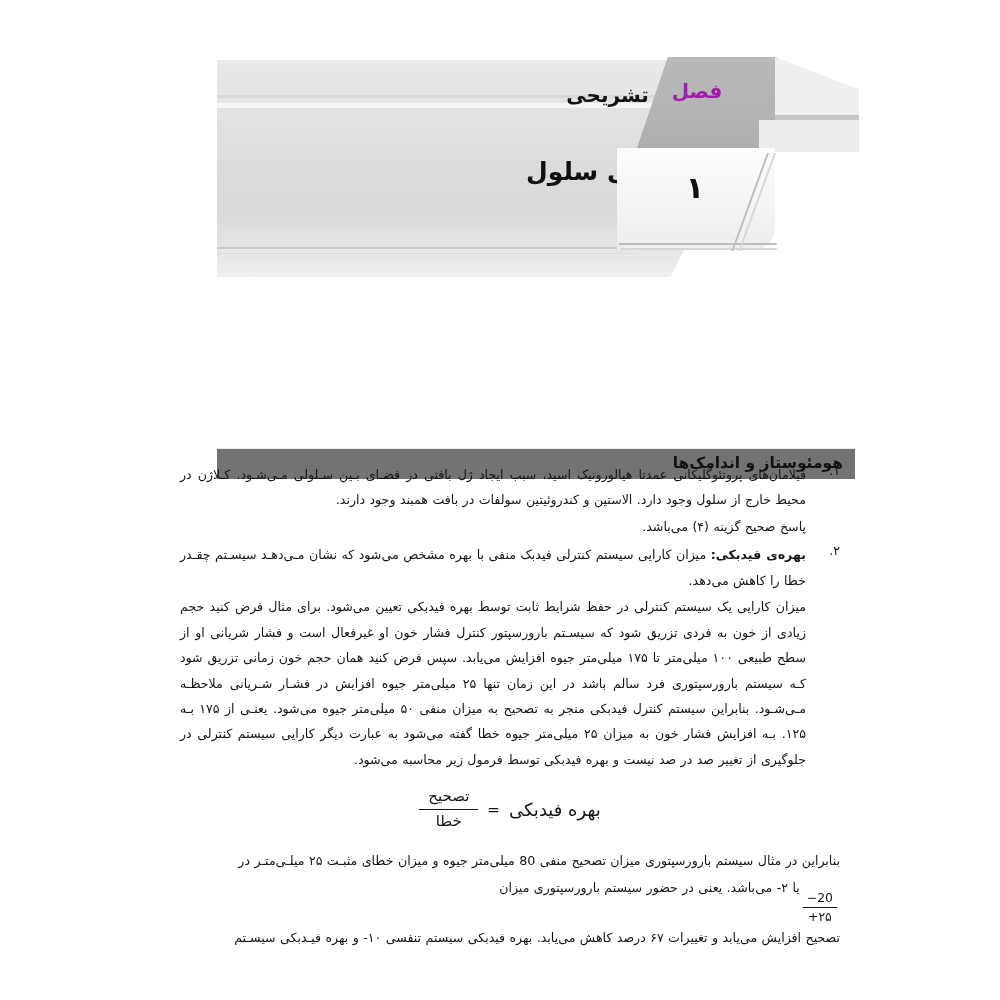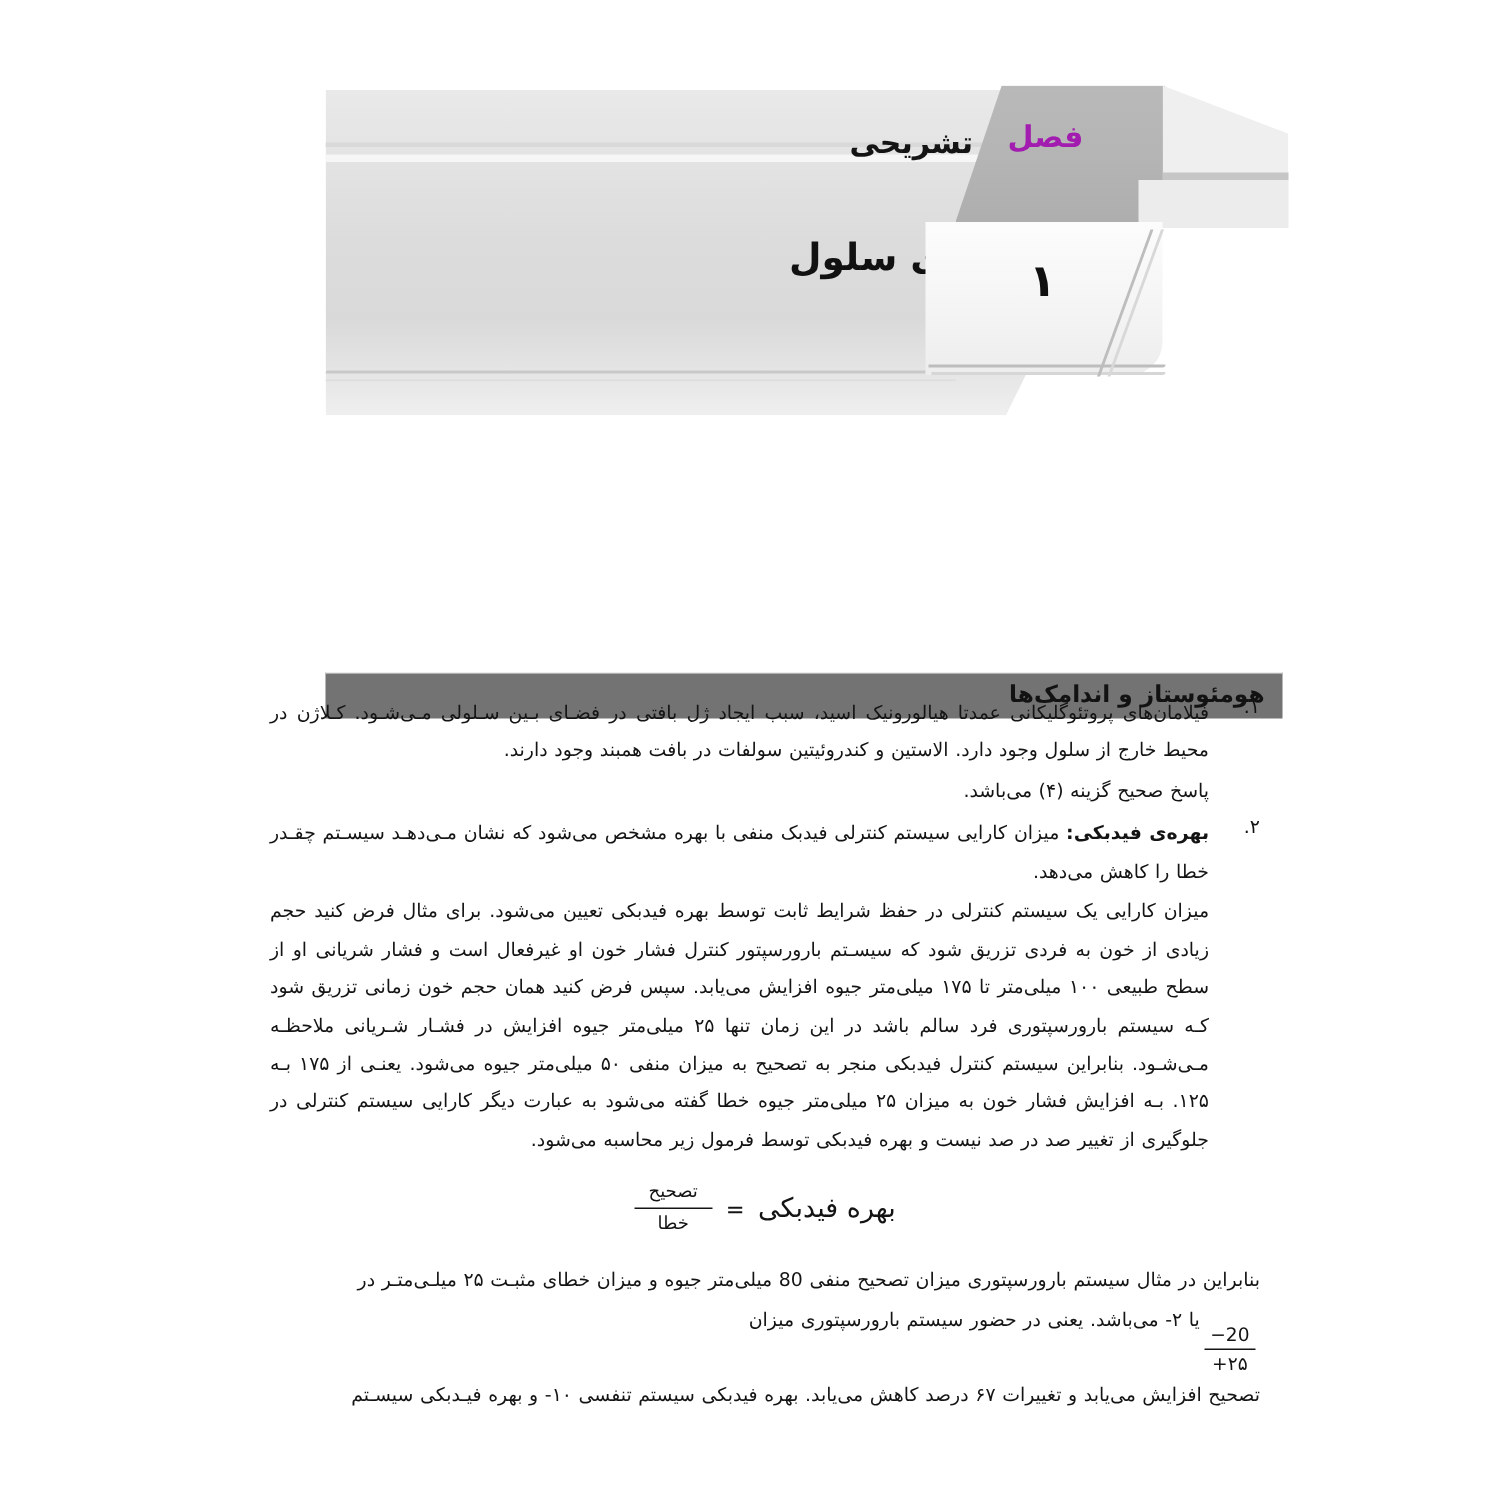--- a/index.html
+++ b/index.html
@@ -316,21 +316,21 @@
   .frac {
     display: inline-flex;
     flex-direction: column;
     align-items: center;
     vertical-align: middle;
     line-height: 1.32;
   }
   .frac .num,
   .frac .den {
     padding: 0 9px;
-    font-size: 12px;
+    font-size: 15px;
     color: #141414;
     white-space: nowrap;
   }
   .frac .bar {
     width: 100%;
     min-width: 52px;
     height: 1.4px;
     background: #141414;
     margin: 2px 0;
   }

